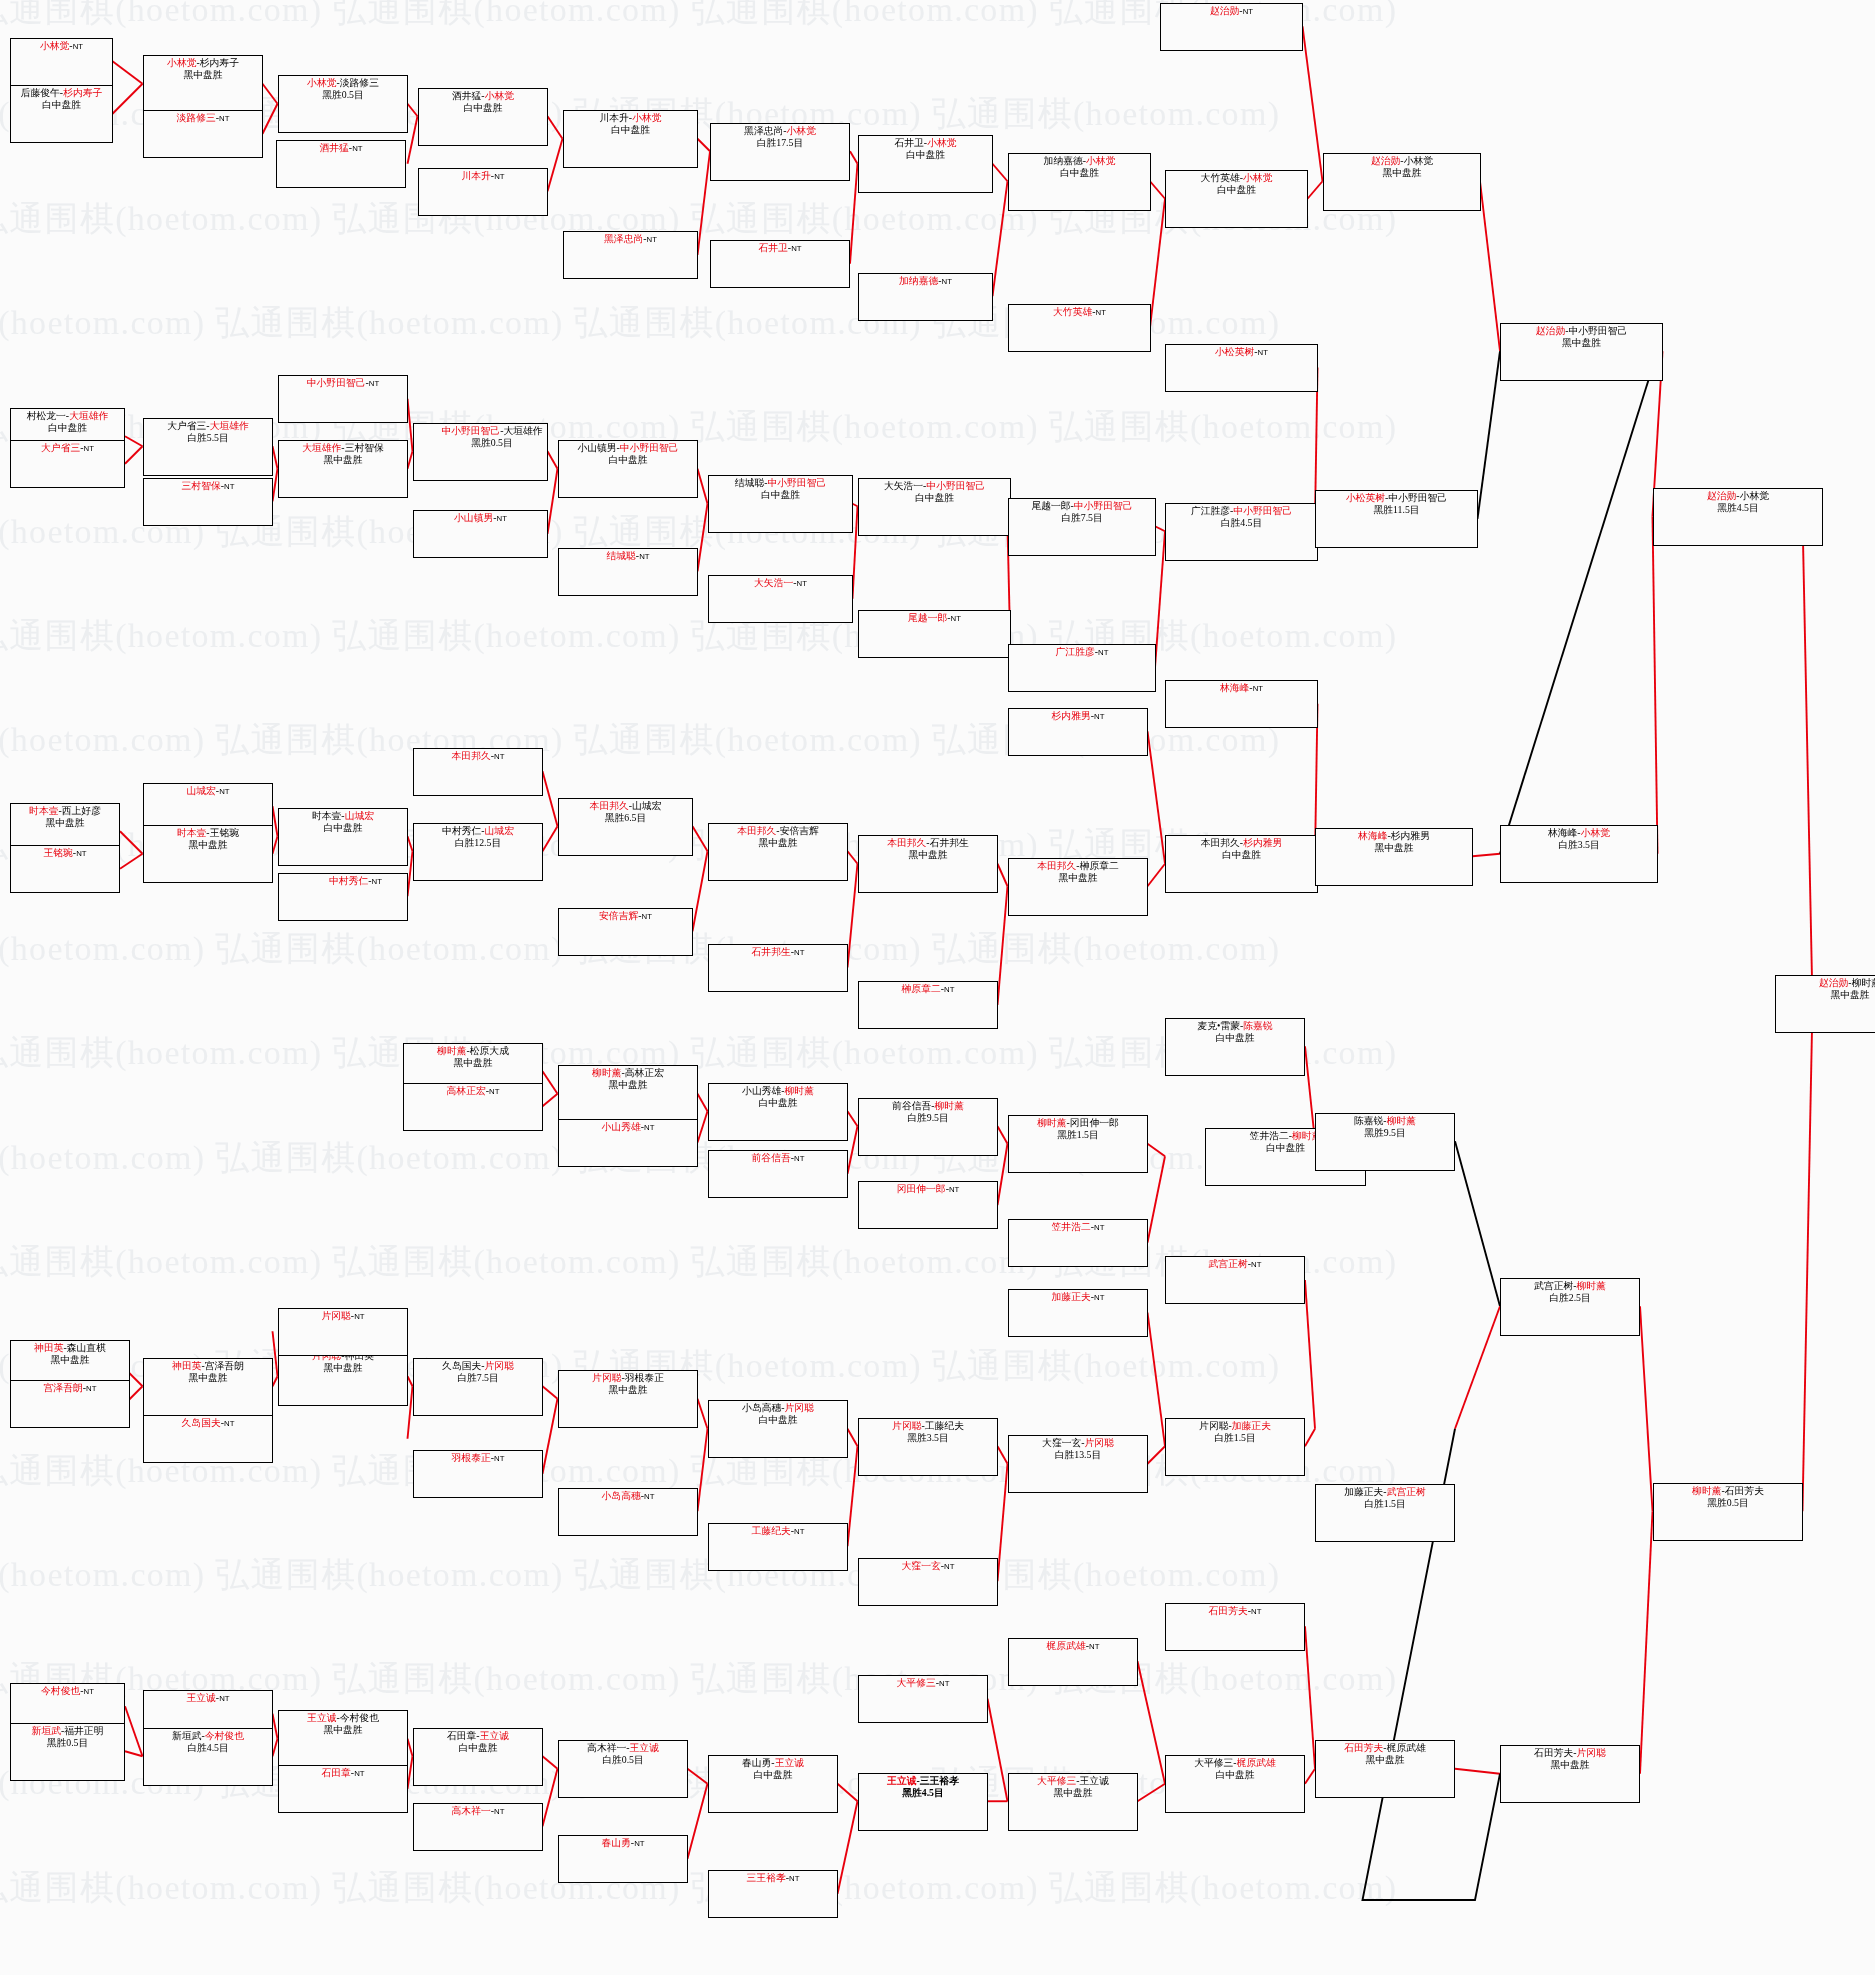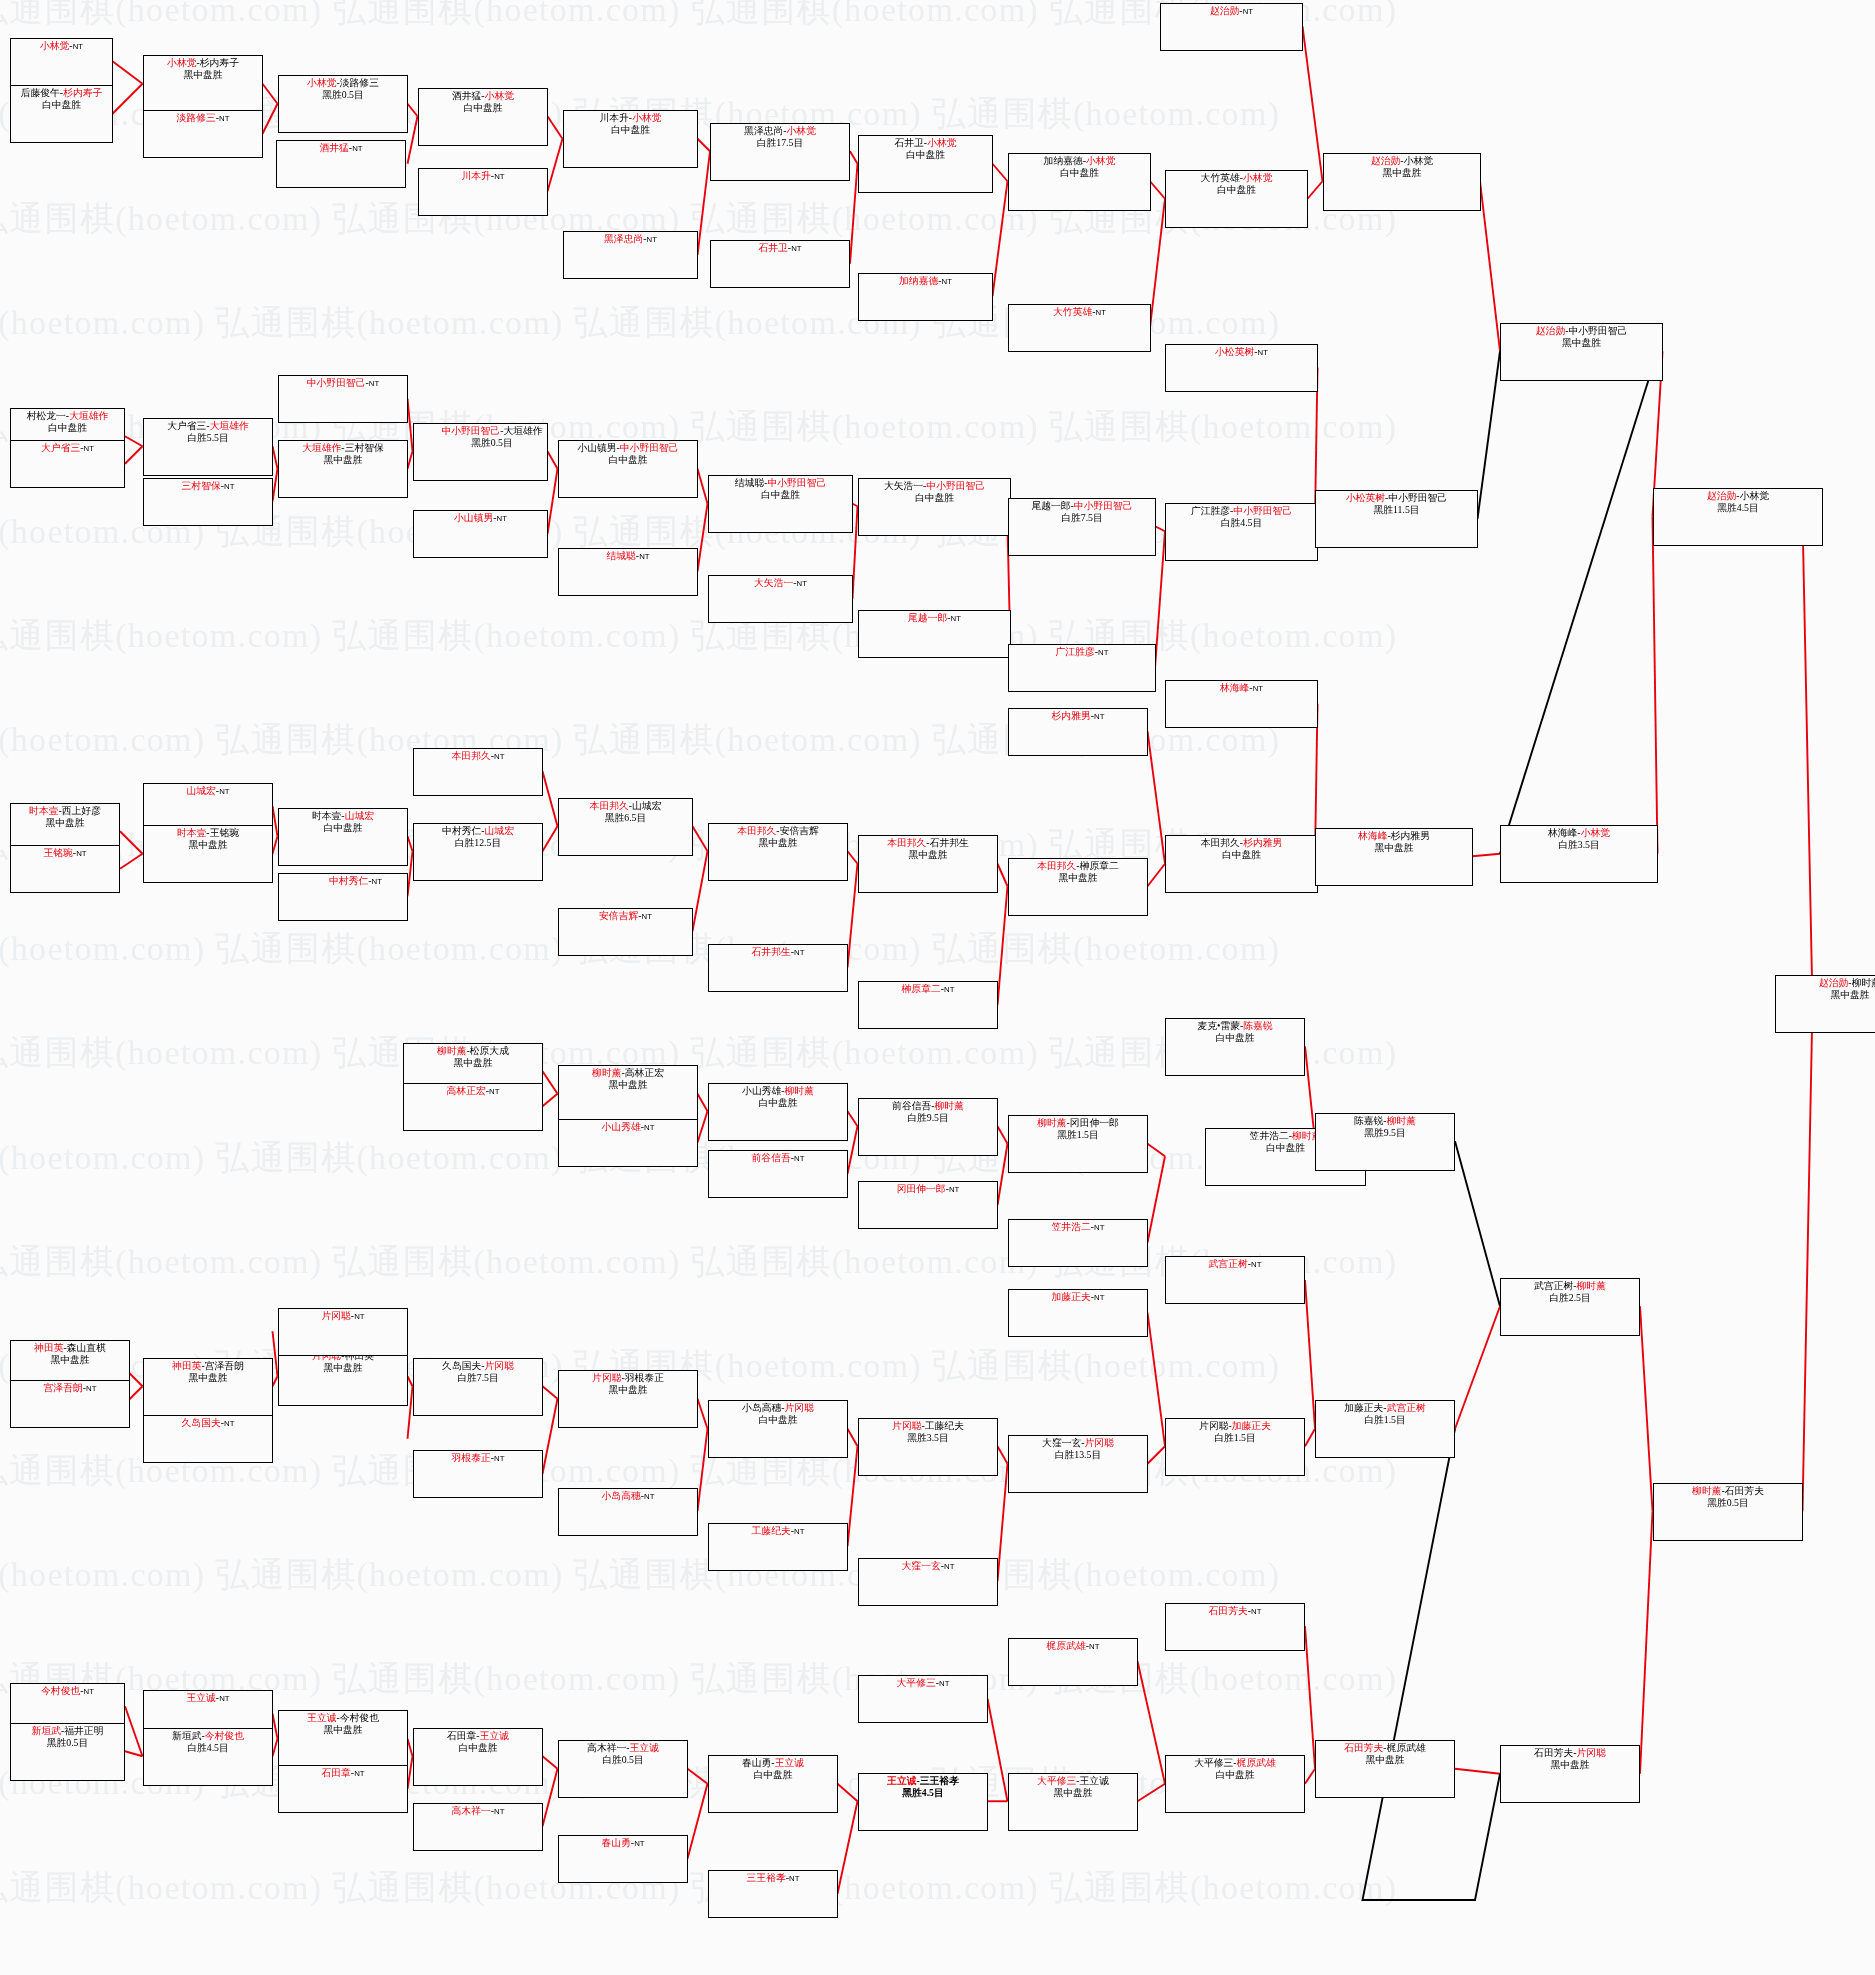--- a/index.html
+++ b/index.html
@@ -476,21 +476,21 @@
       <div class="bx" style="left: 1008px; top: 1289px; width: 140px; min-height: 48px;">
         <span class="l1"><span class="r">加藤正夫</span><span class="k">-</span><span class="k" style="font-family: &quot;Liberation Sans&quot;, sans-serif; font-size: 7.8px;">NT</span></span>
       </div>
       <div class="bx" style="left: 1165px; top: 1418px; width: 140px; min-height: 58px;">
         <span class="l1"><span class="k">片冈聪</span><span class="k">-</span><span class="r">加藤正夫</span></span>
         <span class="l2 k">白胜1.5目</span>
       </div>
       <div class="bx" style="left: 1165px; top: 1256px; width: 140px; min-height: 48px;">
         <span class="l1"><span class="r">武宫正树</span><span class="k">-</span><span class="k" style="font-family: &quot;Liberation Sans&quot;, sans-serif; font-size: 7.8px;">NT</span></span>
       </div>
-      <div class="bx" style="left: 1315px; top: 1400px; width: 140px; min-height: 58px;">
+      <div class="bx" style="left: 1315px; top: 1484px; width: 140px; min-height: 58px;">
         <span class="l1"><span class="k">加藤正夫</span><span class="k">-</span><span class="r">武宫正树</span></span>
         <span class="l2 k">白胜1.5目</span>
       </div>
       <div class="bx" style="left: 1500px; top: 1278px; width: 140px; min-height: 58px;">
         <span class="l1"><span class="k">武宫正树</span><span class="k">-</span><span class="r">柳时薰</span></span>
         <span class="l2 k">白胜2.5目</span>
       </div>
       <div class="bx" style="left: 10px; top: 1683px; width: 115px; min-height: 48px;">
         <span class="l1"><span class="r">今村俊也</span><span class="k">-</span><span class="k" style="font-family: &quot;Liberation Sans&quot;, sans-serif; font-size: 7.8px;">NT</span></span>
       </div>

